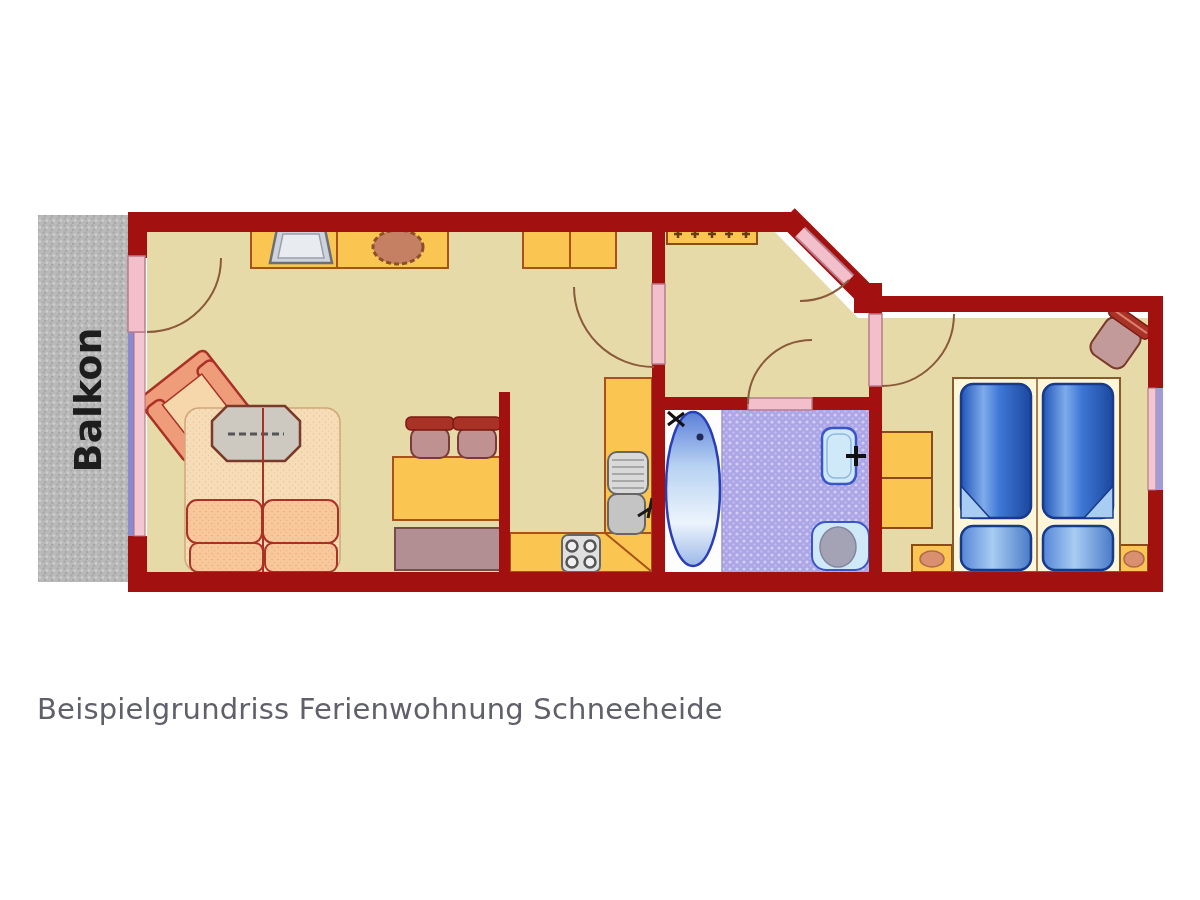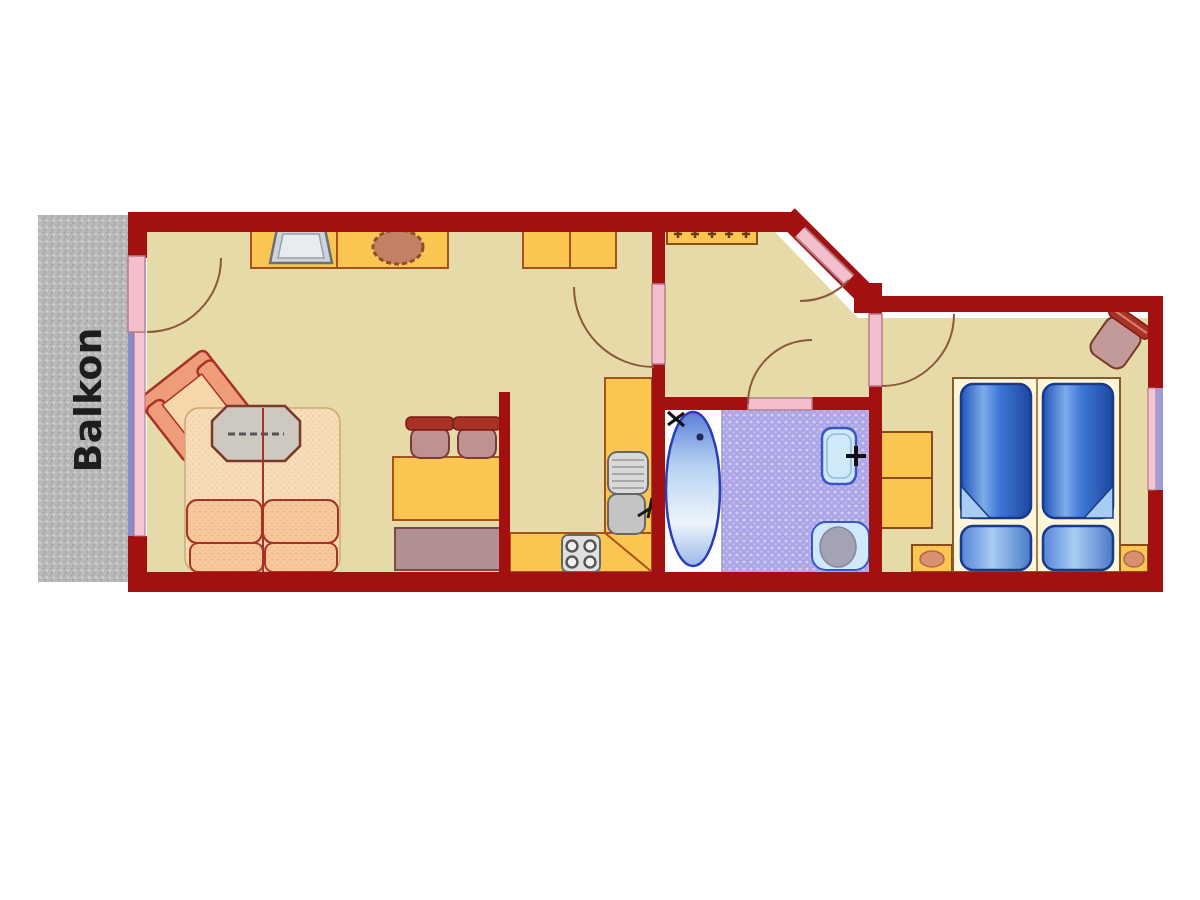--- a/index.html
+++ b/index.html
@@ -203,14 +203,15 @@
 
   <g stroke="#8a5a3a" stroke-width="2" fill="none">
     <path d="M147,332 A74,74 0 0 0 221,258"></path>
     <path d="M574,287 A80,80 0 0 0 654,367"></path>
     <path d="M849,280 A69,69 0 0 1 800,301"></path>
     <path d="M748,404 A64,64 0 0 1 812,340"></path>
     <path d="M882,386 A72,72 0 0 0 954,314"></path>
   </g>
 </svg>
 
+<div id="caption">Beispielgrundriss Ferienwohnung Schneeheide</div>
 
 </div>
 
 </body></html>

